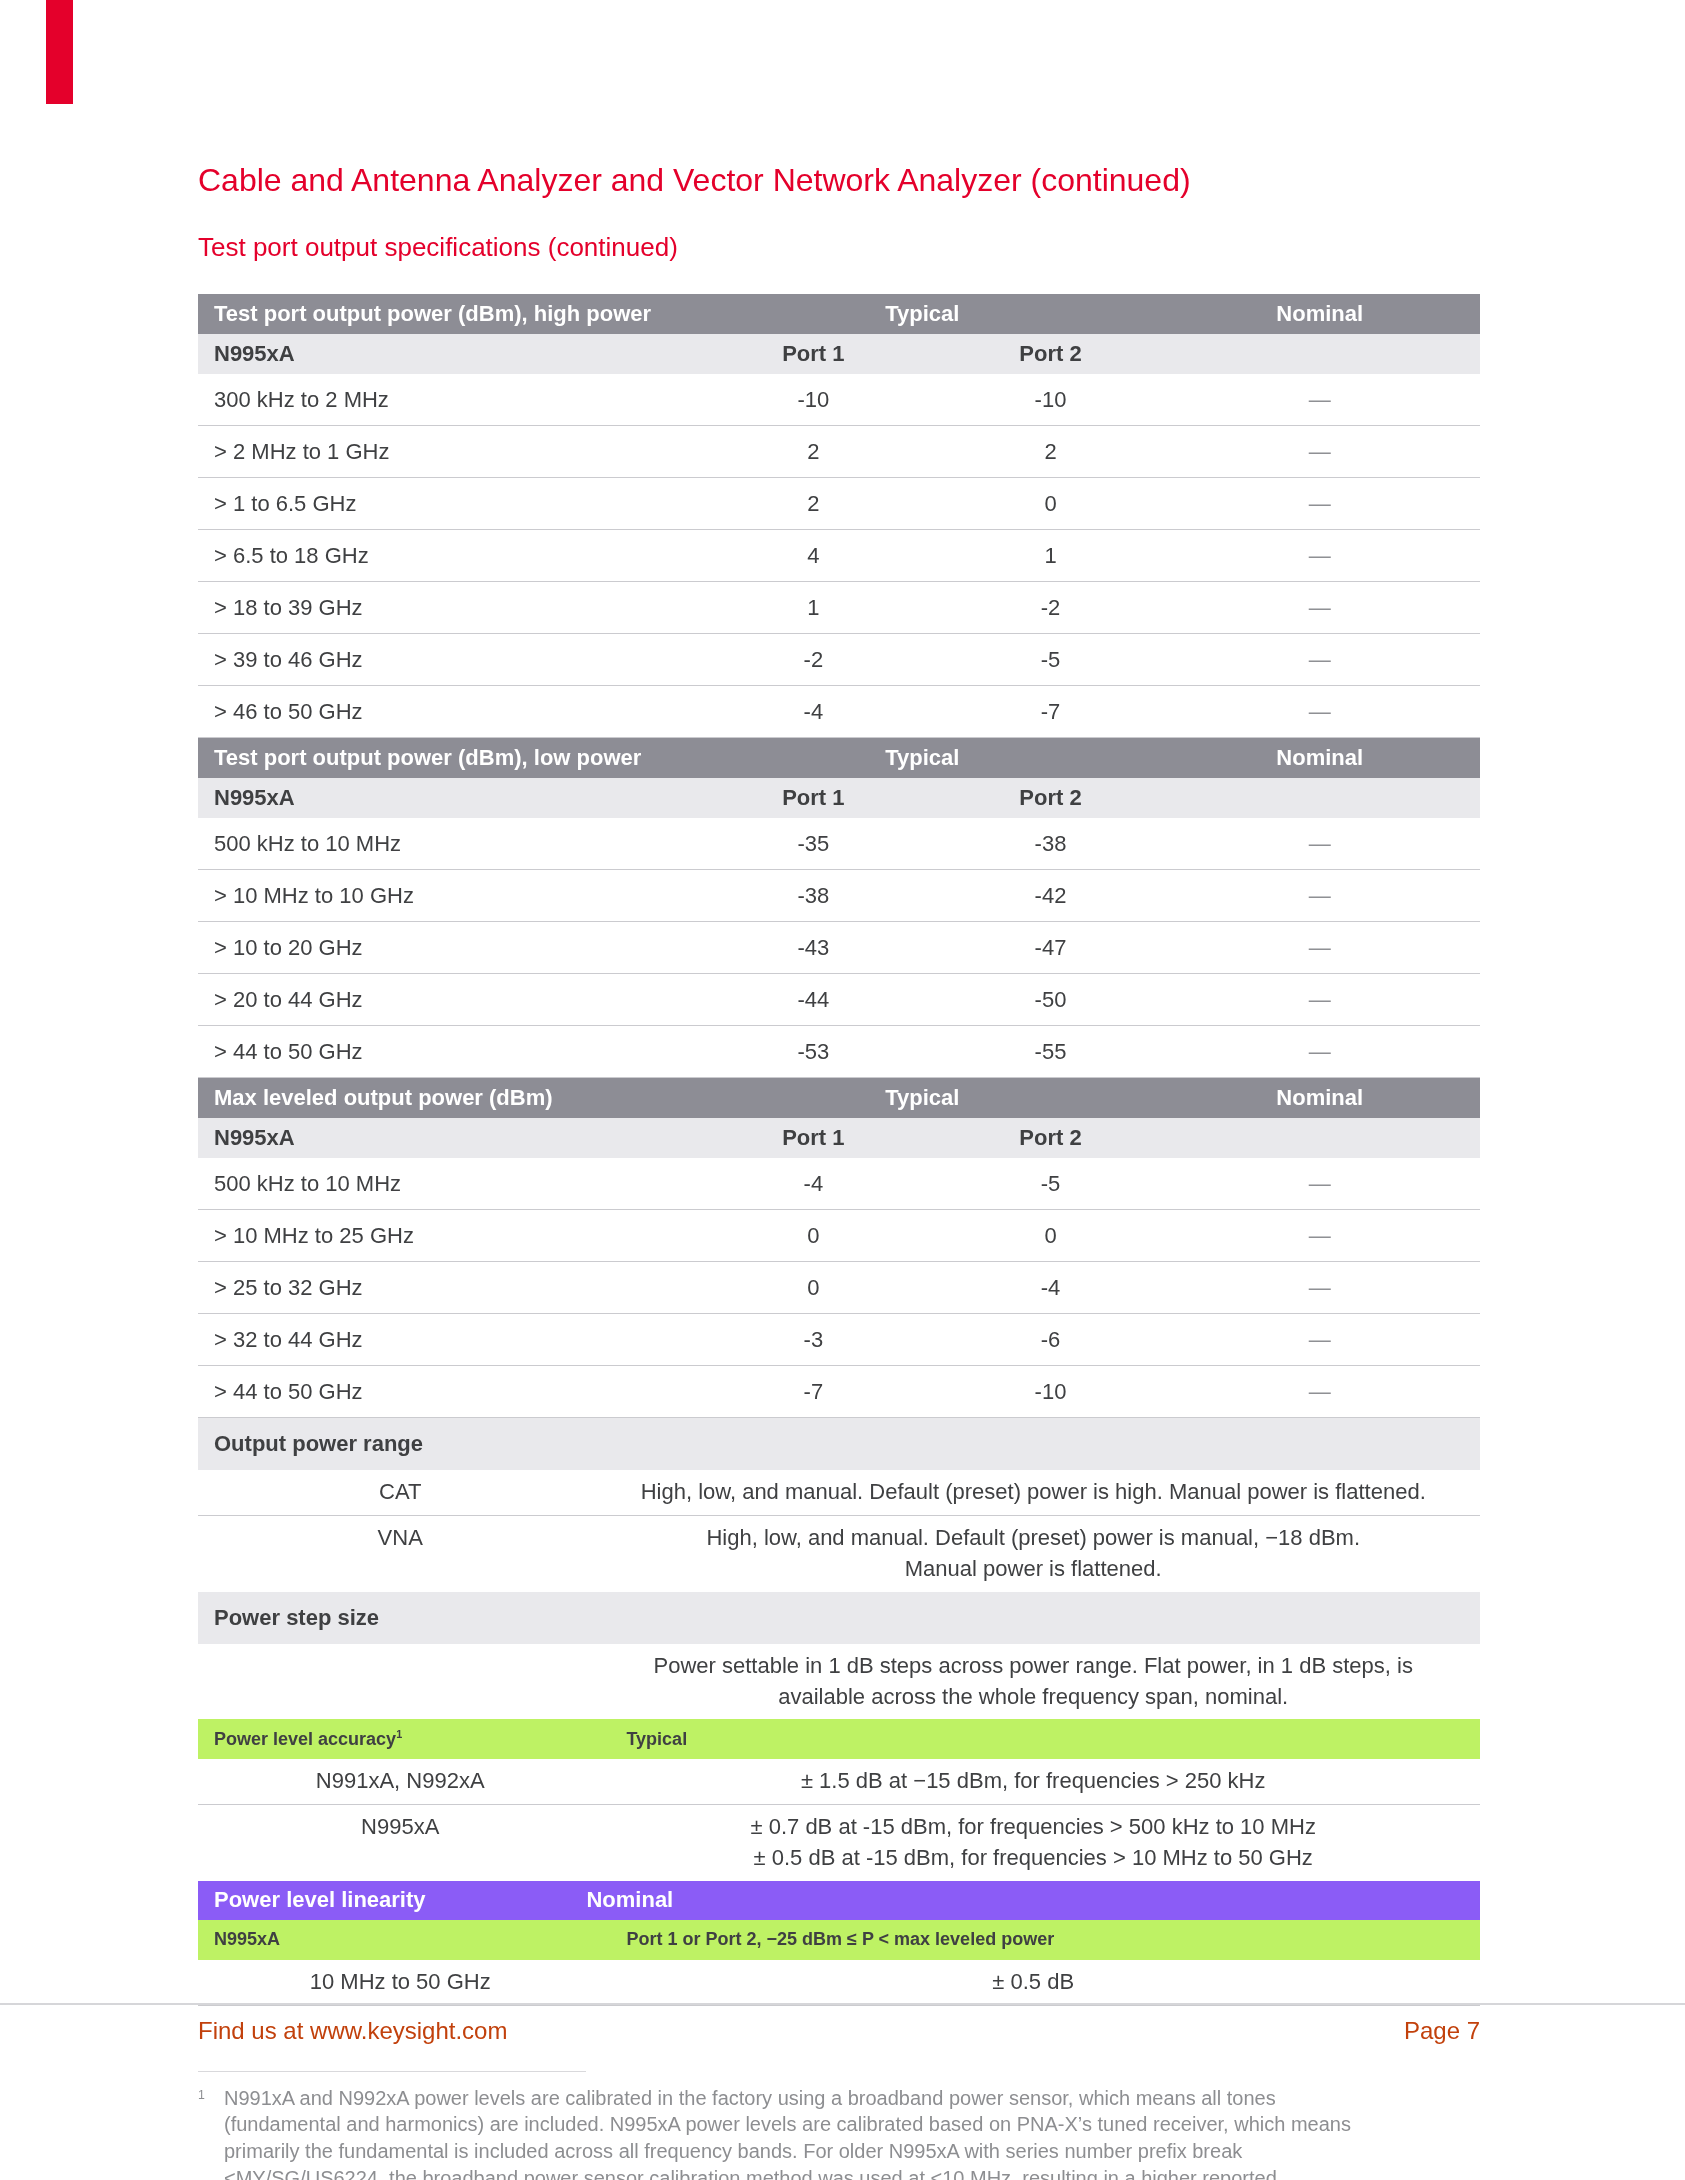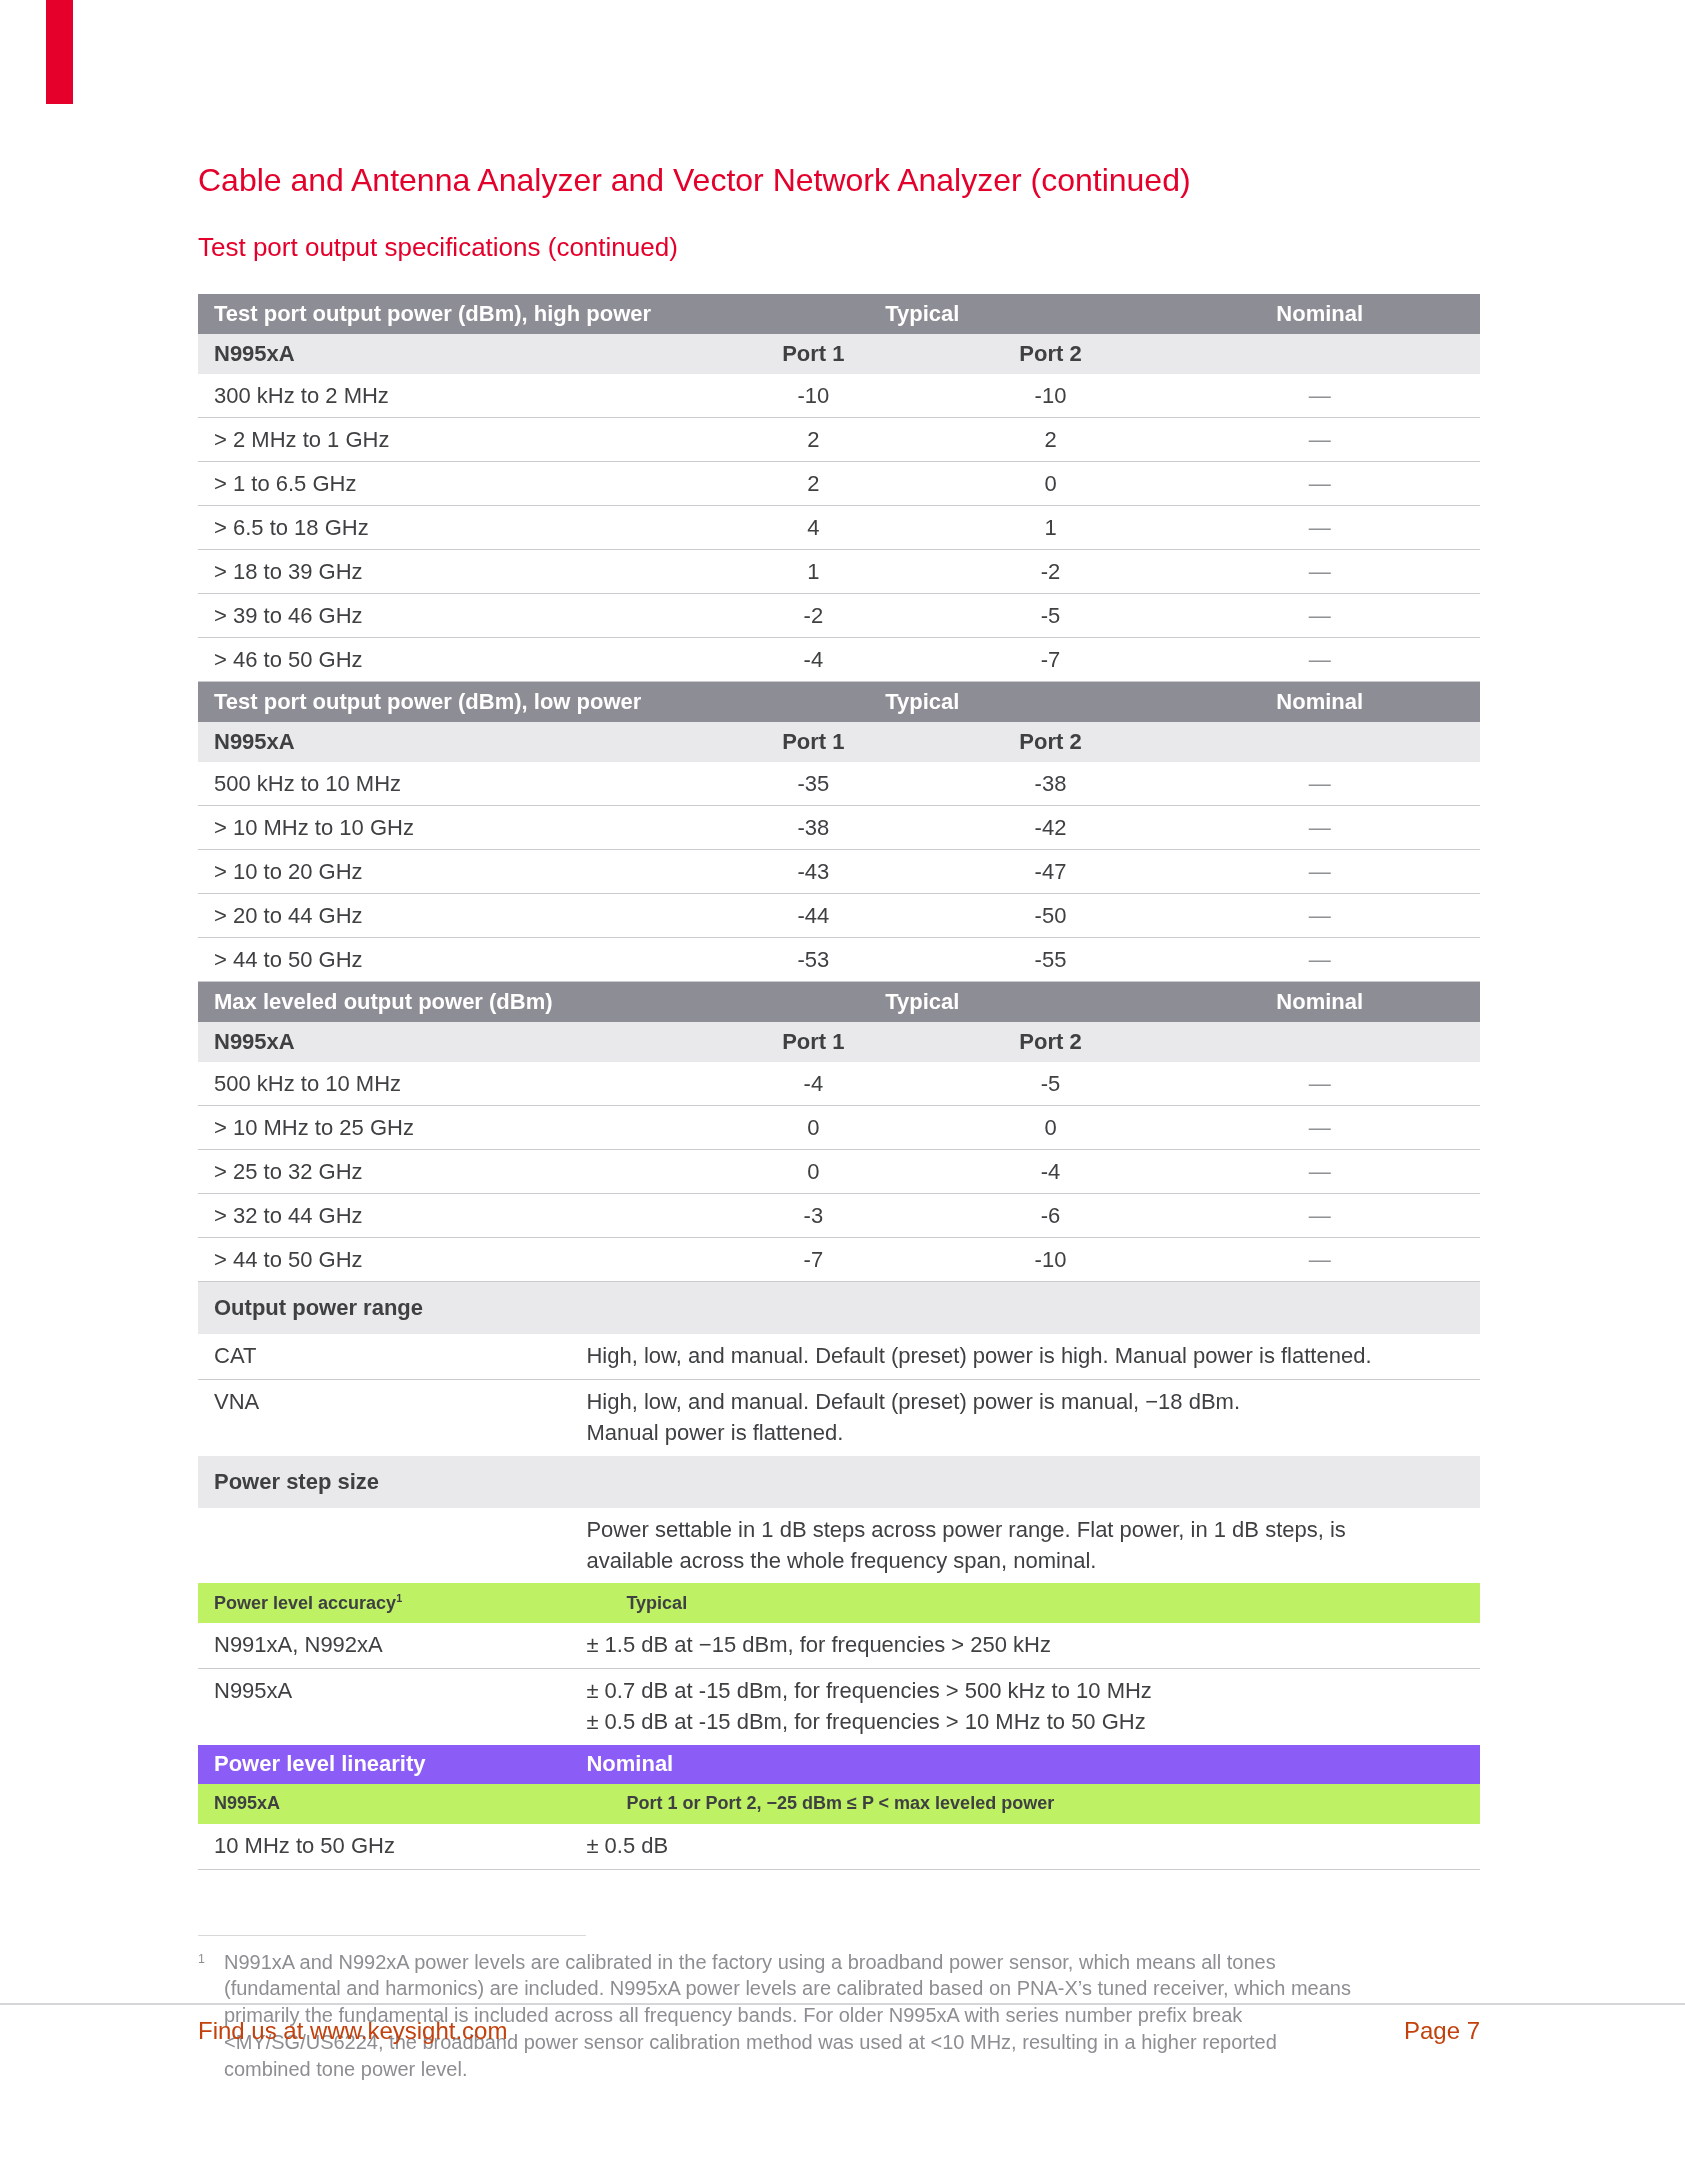--- a/index.html
+++ b/index.html
@@ -21,29 +21,29 @@
   .grid4 { display:grid; grid-template-columns:38% 20% 17% 25%; align-items:center; }
   .grid2 { display:grid; grid-template-columns:30.3% 69.7%; }
 
   .hdr-dark  { background:#8d8d95; color:#ffffff; font-weight:bold; font-size:22px; height:40px; }
   .hdr-light { background:#e9e9ec; color:#3f4042; font-weight:bold; font-size:22px; height:40px; }
 
   .pad-l { padding-left:16px; }
   .span-typical { grid-column:2/4; text-align:center; }
   .t-center { text-align:center; }
 
-  .nrow { font-size:22px; height:44px; border-bottom:0.9px solid #cbcbcf; }
+  .nrow { font-size:22px; height:52px; border-bottom:0.9px solid #cbcbcf; }
   .nrow .num { text-align:center; }
   .nom { color:#8f9094; }
 
   .sec-hdr { background:#e9e9ec; font-weight:bold; font-size:22px; height:52px; display:flex; align-items:center; }
   .hdr-acc, .hdr-light2 { background:#bef264; font-weight:bold; font-size:18px; height:40px; align-items:center;gap:40px; }
   .hdr-dark2 { background:#8b5cf6; color:#ffffff; font-weight:bold; font-size:22px; height:39px; align-items:center; }
 
-  .drow { font-size:22px; padding:7px 0; line-height:1.4; align-items:start; }
+  .drow { font-size:22px; padding:7px 0; line-height:1.4; align-items:start;text-align:center; }
   .drow .pad-l { padding-left:16px; }
   .bb { border-bottom:0.9px solid #cbcbcf; }
   .pre { white-space:pre-line; }
 
   sup { font-size:60%; vertical-align:super; }
 
   .footnote-rule { margin-top:65px; width:388px; height:1.8px; background:#d9d9dc; }
   .footnote { margin-top:12.3px; display:flex; color:#8d8e91; font-size:20px; line-height:1.34; width:1255px; }
   .footnote .fn-marker { font-size:12.3px; padding-top:2.6px; flex:0 0 26px; }
 

